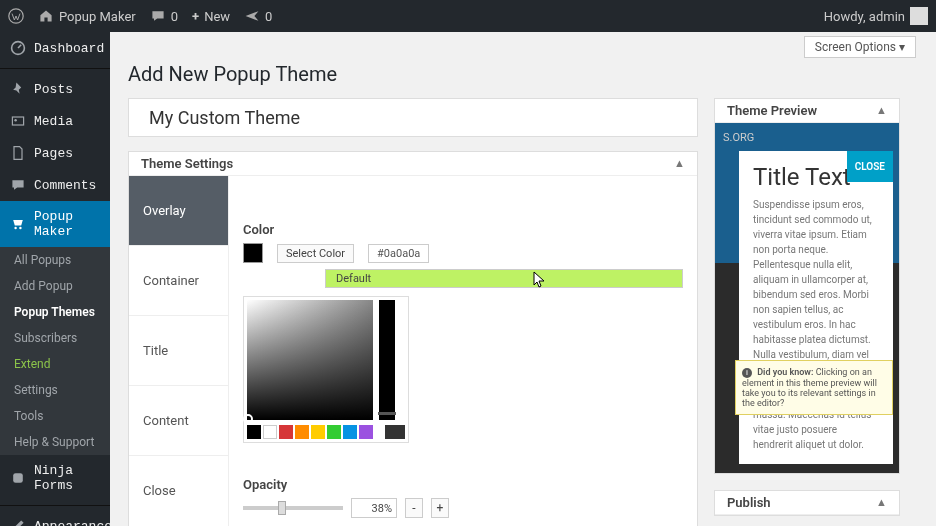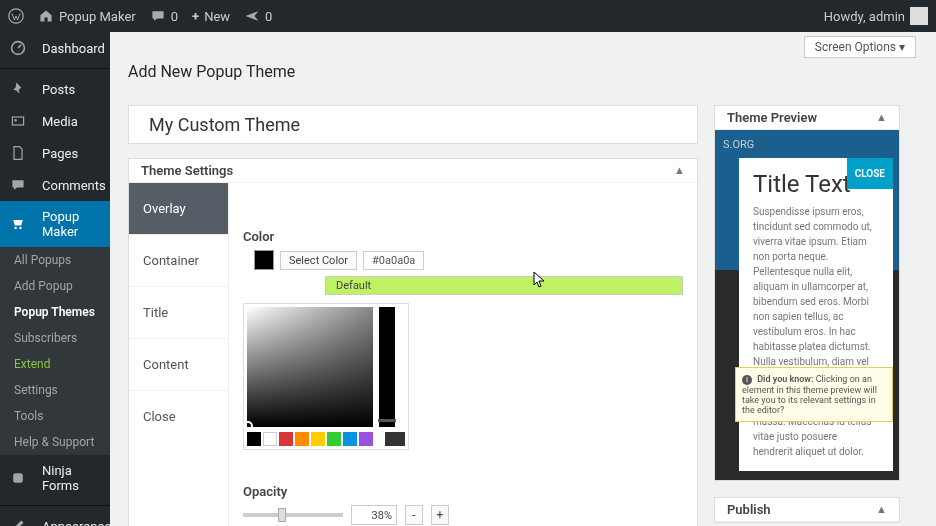--- a/index.html
+++ b/index.html
@@ -7,54 +7,54 @@
 
 .adminbar { background: #23282d; height: 32px; display: flex; align-items: center; color: #eee; padding: 0 8px; font-size: 13px; justify-content: space-between; }
 .adminbar-left { display: flex; align-items: center; gap: 14px; }
 .adminbar-item { display: flex; align-items: center; gap: 5px; color: #ccc; cursor: pointer; }
 .adminbar-item svg, .adminbar-item .icon { width: 16px; height: 16px; fill: #aaa; }
 .adminbar-right { display: flex; align-items: center; gap: 8px; }
 .avatar-sq { width: 18px; height: 18px; background: #ddd; }
 
 .main-wrap { display: flex; height: calc(100% - 32px); }
 .sidebar { width: 110px; background: #23282d; color: #eee; font-size: 13px; overflow: hidden; }
-.side-item { padding: 8px 10px; display: flex; align-items: center; gap: 16px; cursor: pointer; color: #eee; }
+.side-item { padding: 8px 10px; display: flex; align-items: center; gap: 8px; cursor: pointer; color: #eee; font-family: Liberation Mono, monospace; }
 .side-item .sicon { width: 16px; height: 16px; display: inline-flex; align-items: center; justify-content: center; }
 .side-item .sicon svg { width: 16px; height: 16px; fill: #a0a5aa; }
 .side-item.current { background: #0073aa; color: #fff; }
 .side-item.current .sicon svg { fill: #fff; }
 .side-sub { background: #32373c; }
 .side-sub-item { padding: 6px 10px 6px 14px; color: #a0a5aa; cursor: pointer; font-size: 12px; }
 .side-sub-item.active { color: #fff; font-weight: 600; }
 .side-sub-item.extend { color: #8bc34a; }
 .side-sep { border-top: 1px solid #111; margin: 4px 0; }
 
 .workarea { flex: 1; padding: 0 20px 20px 18px; overflow: auto; }
 .top-actions { display: flex; justify-content: flex-end; padding-top: 4px; }
 .screen-opts { background: #fff; border: 1px solid #ccc; padding: 3px 10px; font-size: 12px; cursor: pointer; color: #555; }
-.page-title { font-size: 16px; font-weight: 400; color: #23282d; margin: 4px 0 24px; }
+.page-title { font-size: 20px; font-weight: 400; color: #23282d; margin: 4px 0 12px; }
 .title-input-box { background: #fff; border: 1px solid #ddd; padding: 8px 20px; font-size: 18px; color: #333; margin-bottom: 14px; width: 570px; }
 
 .cols { display: flex; gap: 16px; }
 .col-main { width: 570px; }
 .col-side { width: 186px; }
 
 .metabox { background: #fff; border: 1px solid #ddd; margin-bottom: 16px; }
 .metabox-hd { padding: 4px 12px; border-bottom: 1px solid #eee; font-size: 13px; font-weight: 600; display: flex; justify-content: space-between; align-items: center; cursor: pointer; }
 .metabox-hd .caret { font-size: 11px; color: #777; }
 .metabox-body { display: flex; }
 
 .settings-tabs { width: 100px; border-right: 1px solid #eee; }
-.stab { padding: 18px 14px; border-bottom: 1px solid #eee; cursor: pointer; font-size: 13px; color: #555; background: #fff; }
+.stab { padding: 27px 14px; border-bottom: 1px solid #eee; cursor: pointer; font-size: 13px; color: #555; background: #fff; }
 .stab:last-child { border-bottom: none; }
 .stab.active { background: #555d66; color: #fff; }
 
 .settings-panel { flex: 1; padding: 12px 14px; }
 .field-label { font-weight: 600; margin-bottom: 6px; display: block; margin-top: 34px; }
-.color-row { display: flex; align-items: center; gap: 6px; margin-bottom: 6px; margin-left: 11px; }
+.color-row { display: flex; align-items: center; gap: 14px; margin-bottom: 6px; }
 .swatch { width: 20px; height: 20px; border: 1px solid #999; background: #000; }
 .select-color-btn { border: 1px solid #ccc; background: #fafafa; padding: 2px 8px; font-size: 11px; cursor: pointer; }
 .hex-out { border: 1px solid #ccc; padding: 2px 8px; font-size: 11px; background: #fff; color: #555; }
 .default-btn { border: 1px solid #ccc; background: #bef264; padding: 2px 10px; font-size: 11px; cursor: pointer; margin-left: 82px; }
 
 .picker { margin-top: 8px; border: 1px solid #ddd; padding: 3px; width: 166px; }
 .picker-row { display: flex; gap: 6px; }
 .sat-val { width: 126px; height: 120px; background: linear-gradient(to bottom, rgba(0,0,0,0), #000), linear-gradient(to right, #fff, #888); position: relative; cursor: crosshair; }
 .sv-handle { position: absolute; left: -4px; bottom: -4px; width: 10px; height: 10px; border: 2px solid #fff; border-radius: 50%; background: transparent; }
 .hue-bar { width: 16px; height: 120px; background: #000; cursor: pointer; }

